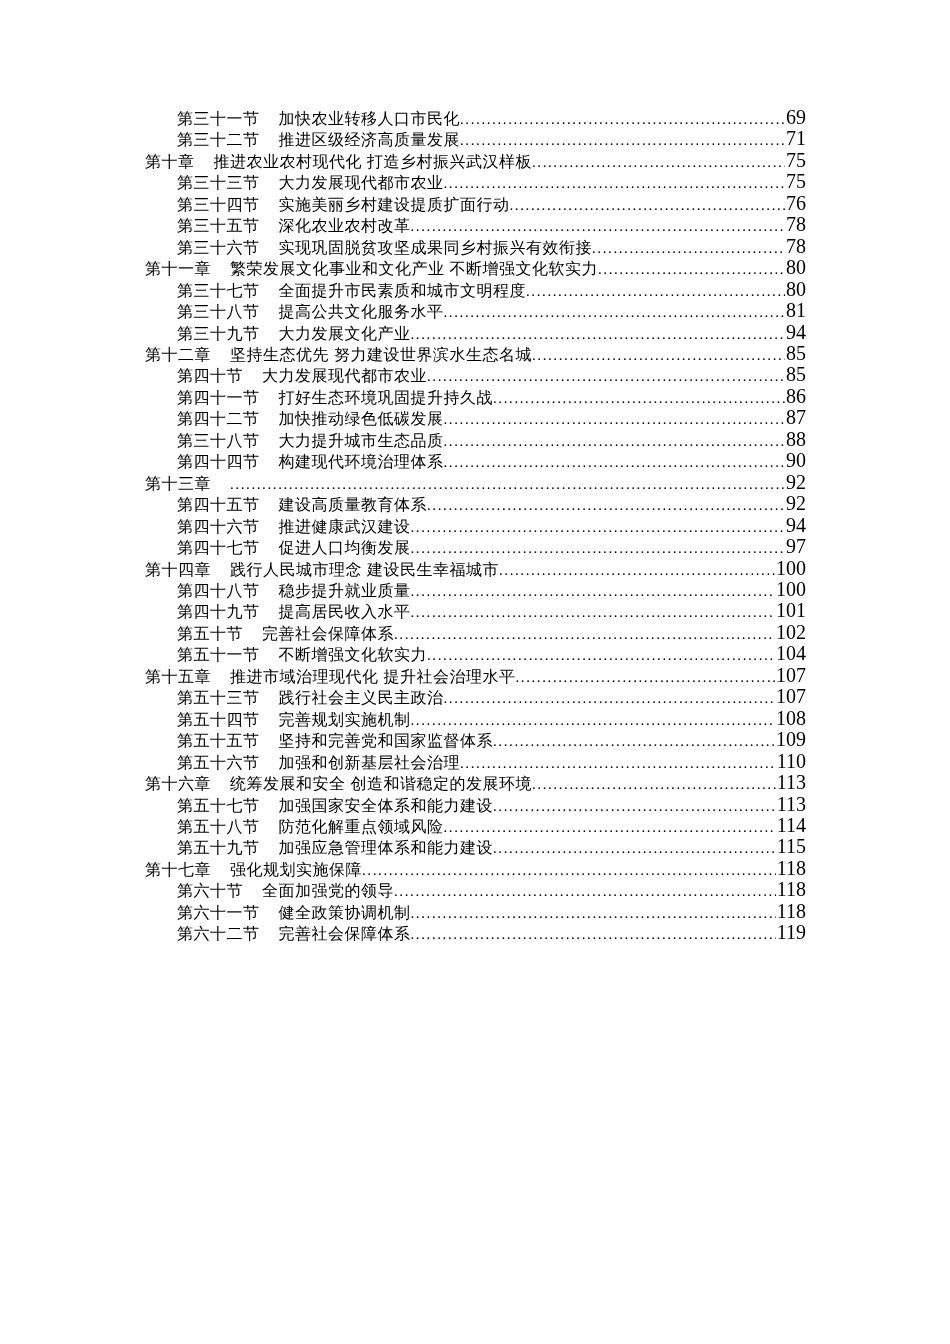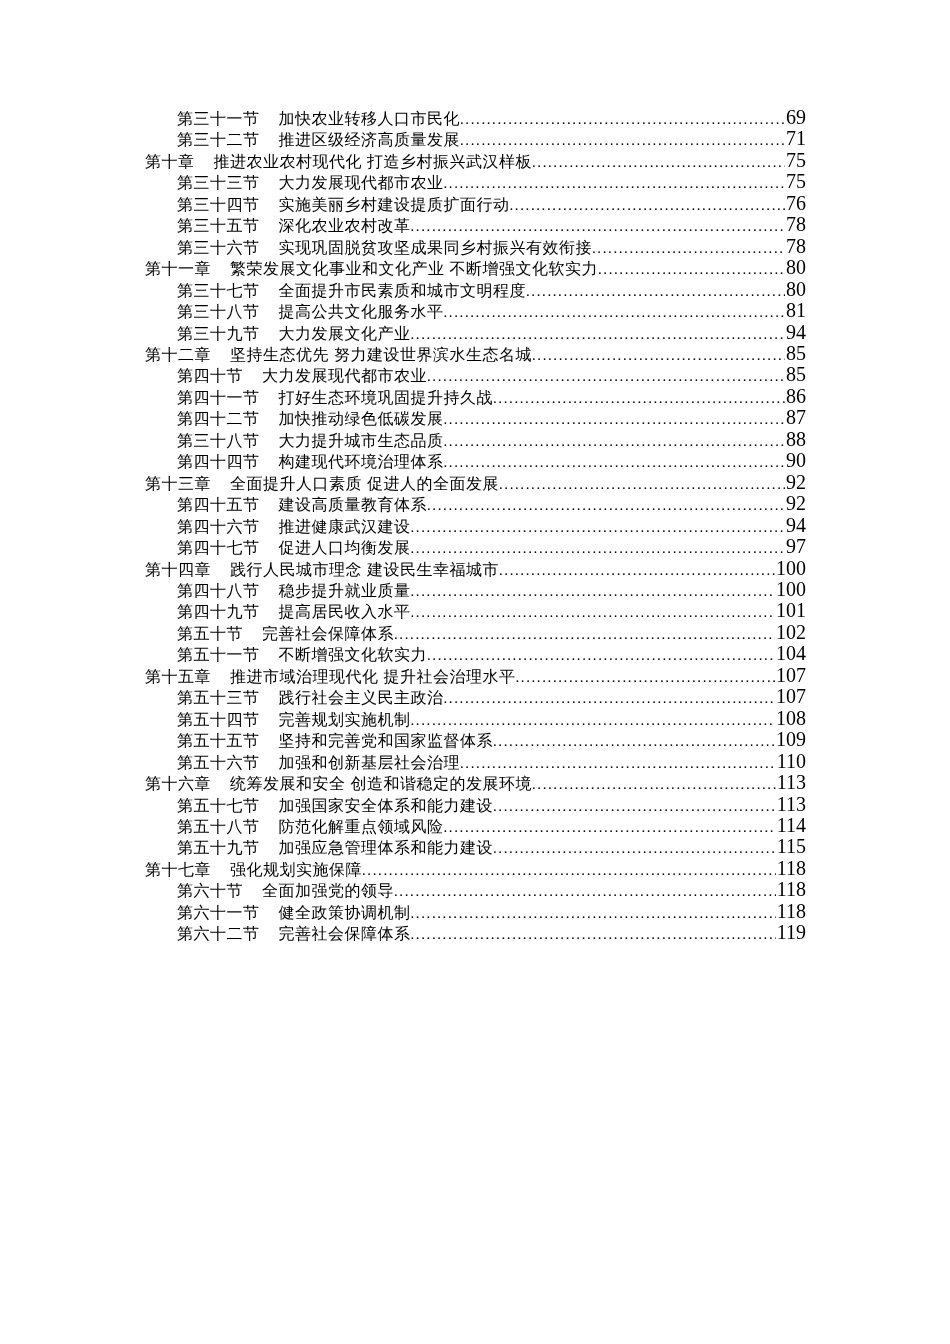--- a/index.html
+++ b/index.html
@@ -175,21 +175,20 @@
       <span class="entry-page">88</span>
     </div>
       <div class="toc-row section">
       <span class="entry-label">第四十四节</span>
       <span class="entry-title">构建现代环境治理体系</span>
       <span class="dot-leader"></span>
       <span class="entry-page">90</span>
     </div>
       <div class="toc-row chapter">
       <span class="entry-label">第十三章</span>
-      <span class="entry-title">全面提升人口素质 促进人的全面发展</span>
       <span class="dot-leader"></span>
       <span class="entry-page">92</span>
     </div>
       <div class="toc-row section">
       <span class="entry-label">第四十五节</span>
       <span class="entry-title">建设高质量教育体系</span>
       <span class="dot-leader"></span>
       <span class="entry-page">92</span>
     </div>
       <div class="toc-row section">

